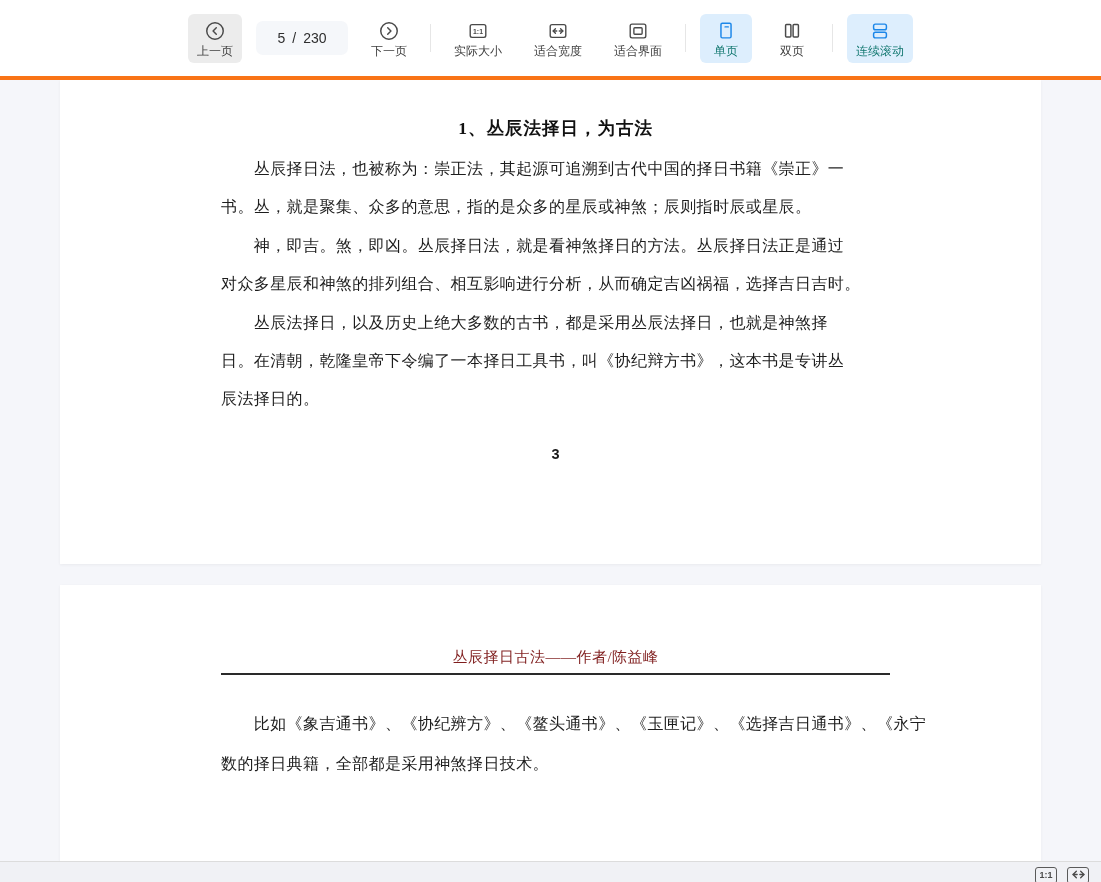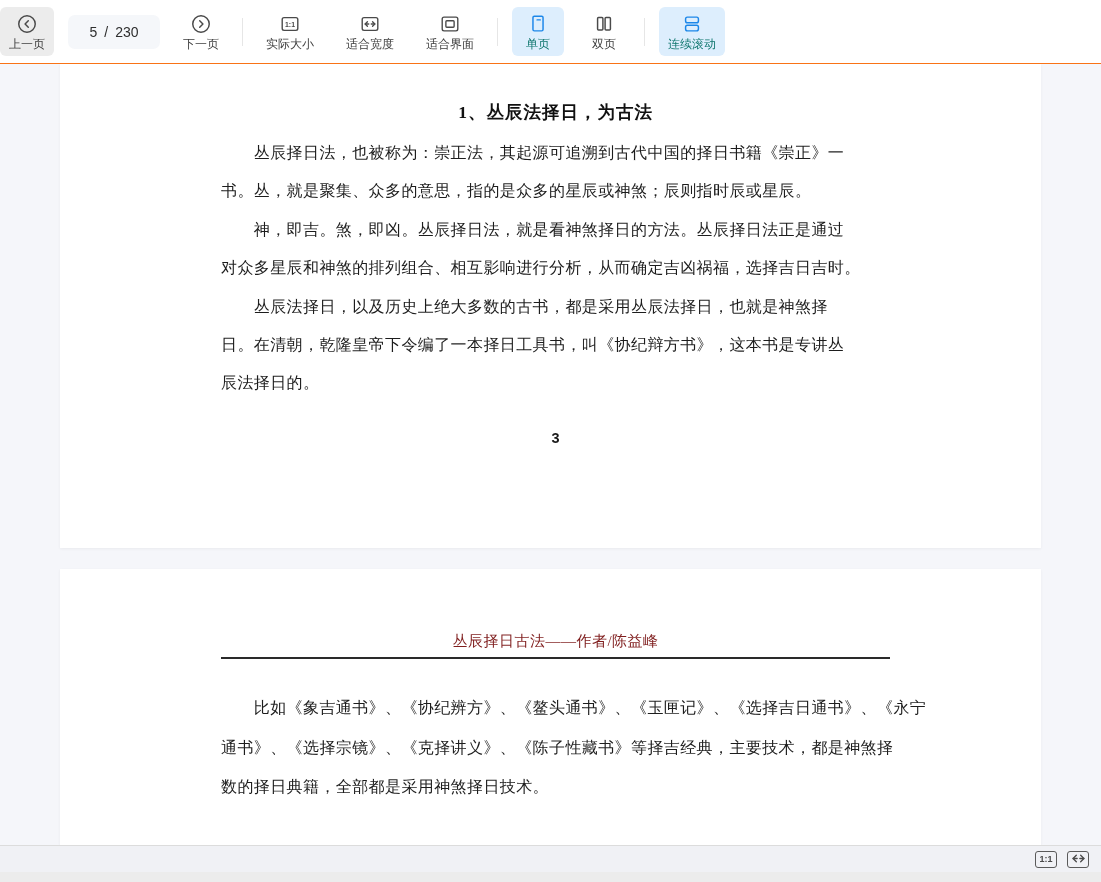--- a/index.html
+++ b/index.html
@@ -1,22 +1,22 @@
 <!DOCTYPE html>
 <html><head>
 <meta charset="utf-8">
 <style>
   * { margin:0; padding:0; box-sizing:border-box; }
   html,body { width:1101px; height:882px; overflow:hidden; background:#f5f6fa;
     font-family:"Liberation Sans", sans-serif; }
   .app { width:1101px; height:882px; display:flex; flex-direction:column; }
 
   
-  .toolbar { height:64px; background:#ffffff; border-bottom:1px solid #f97316;
-    display:flex; align-items:center; justify-content:flex-start; gap:14px; flex:none; }
+  .toolbar { height:80px; background:#ffffff; border-bottom:4px solid #f97316;
+    display:flex; align-items:center; justify-content:center; gap:14px; flex:none; }
   .tbtn { display:flex; flex-direction:column; align-items:center; justify-content:center;
     gap:3px; border:none; background:transparent; color:#3e3e3e; font-size:12px;
     font-family:"Liberation Sans", sans-serif; padding:6px 9px; border-radius:6px;
     cursor:pointer; line-height:1; min-width:52px; }
   .tbtn svg { width:22px; height:22px; display:block; }
   .tbtn.pressed { background:#ececec; }
   .tbtn.active { background:#ddeefd; color:#0f766e; }
   .sep { width:1px; height:28px; background:#e6e6e6; flex:none; }
   .page-pill { background:#f5f7fa; border-radius:7px; height:34px; min-width:92px;
     display:flex; align-items:center; justify-content:center; gap:7px;
@@ -166,21 +166,20 @@
         <div class="doc-line">辰法择日的。</div>
       </div>
       <div class="page-number">3</div>
     </div>
 
     <div class="page page2">
       <div class="running-head">丛辰择日古法——作者/陈益峰</div>
       <div class="head-rule"></div>
       <div class="doc-lines">
         <div class="doc-line">　　比如《象吉通书》、《协纪辨方》、《鳌头通书》、《玉匣记》、《选择吉日通书》、《永宁</div>
-        <div class="doc-line">通书》、《选择宗镜》、《克择讲义》、《陈子性藏书》等择吉经典，主要技术，都是神煞择</div>
         <div class="doc-line">数的择日典籍，全部都是采用神煞择日技术。</div>
       </div>
     </div>
 
   </div>
 
   <div class="statusbar">
     <button class="sbtn">
       <span>1:1</span>
     </button>

